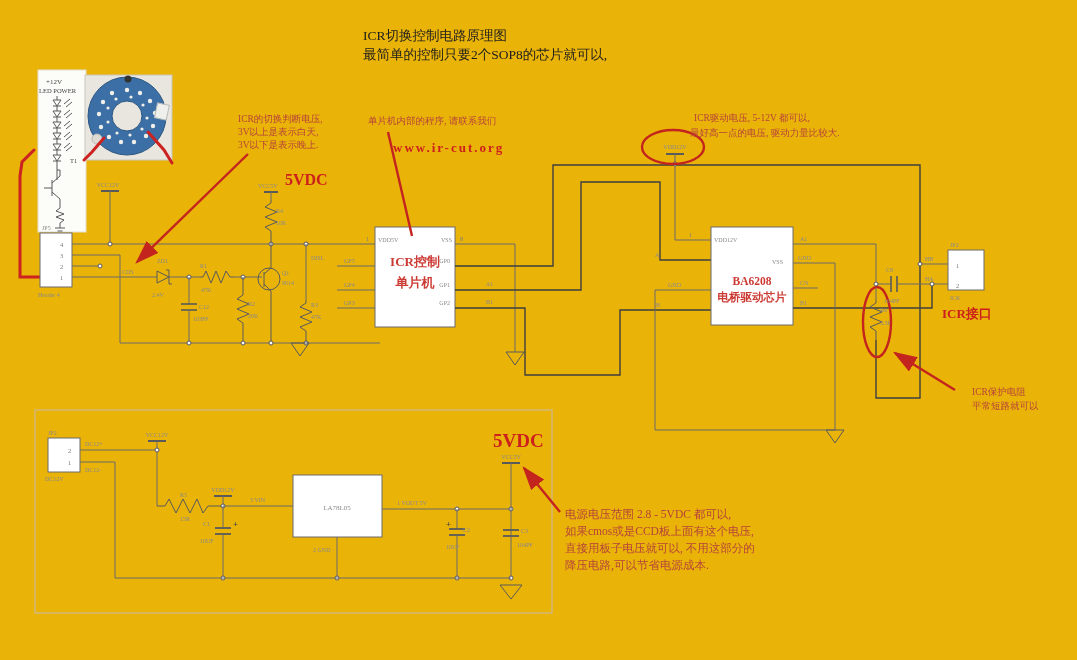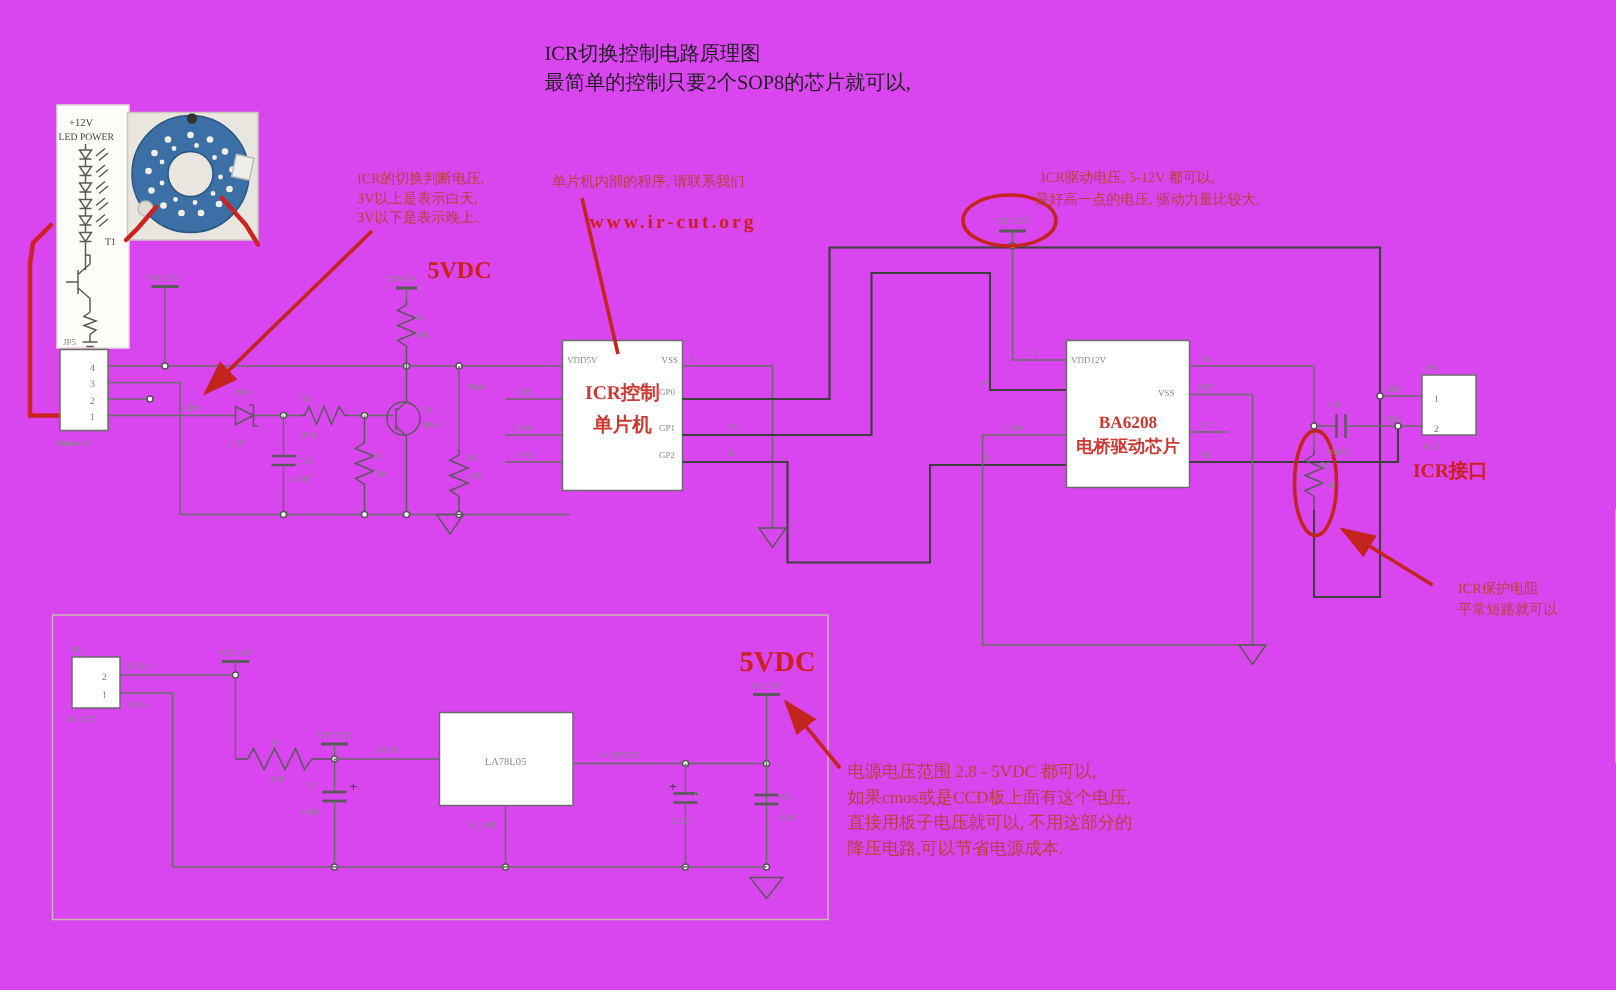--- a/index.html
+++ b/index.html
@@ -1,16 +1,16 @@
 <!DOCTYPE html>
 <html><head>
 <meta charset="utf-8">
 <style>
   html,body{margin:0;padding:0;background:#ffffff;}
-  #canvas{position:relative;width:1077px;height:660px;background:#d946ef;overflow:hidden;
+  #canvas{position:relative;width:1077px;height:660px;background:#eab308;overflow:hidden;
           font-family:"Liberation Serif",serif;}
   svg{position:absolute;left:0;top:0;}
   
   text{font-family:"Liberation Serif",serif;}
   .lab{fill:#8a8a8a;font-size:7px;}
   .lab6{fill:#8a8a8a;font-size:6px;}
   .pin{fill:#7d7d7d;font-size:6.5px;}
   .hand{fill:#444;font-size:7px;}
   .title-t{fill:#1d1d1d;font-size:13.5px;}
   .reda{fill:#b5433b;font-size:9.5px;}

